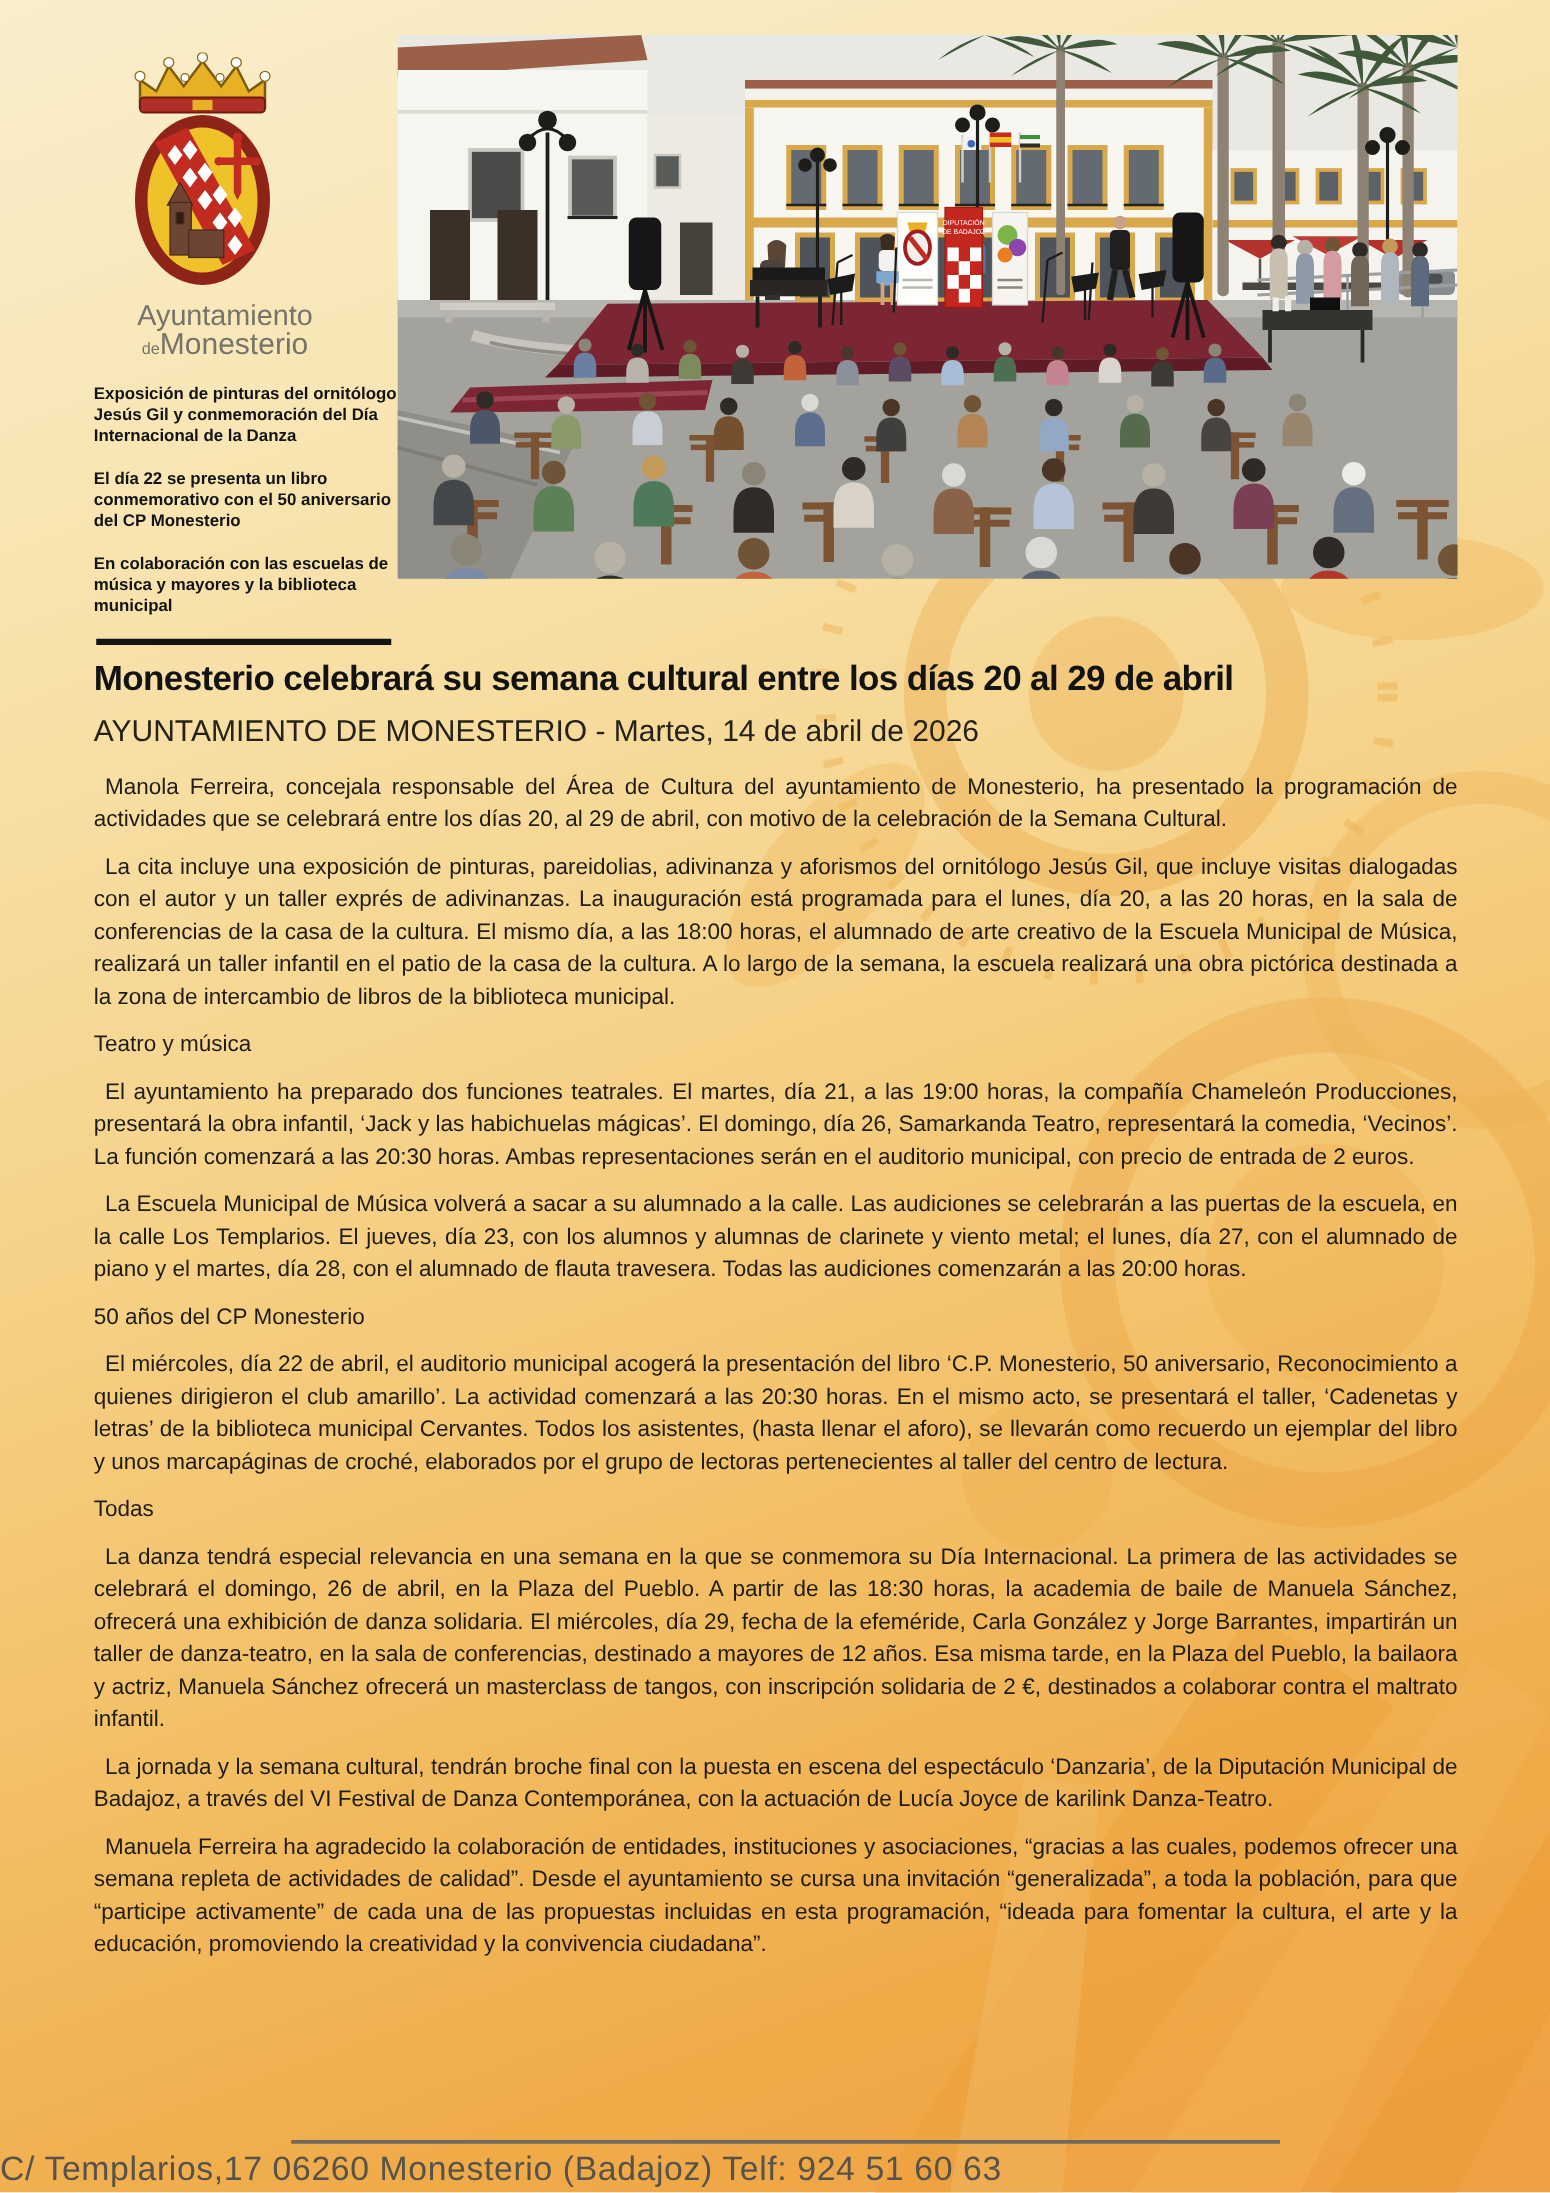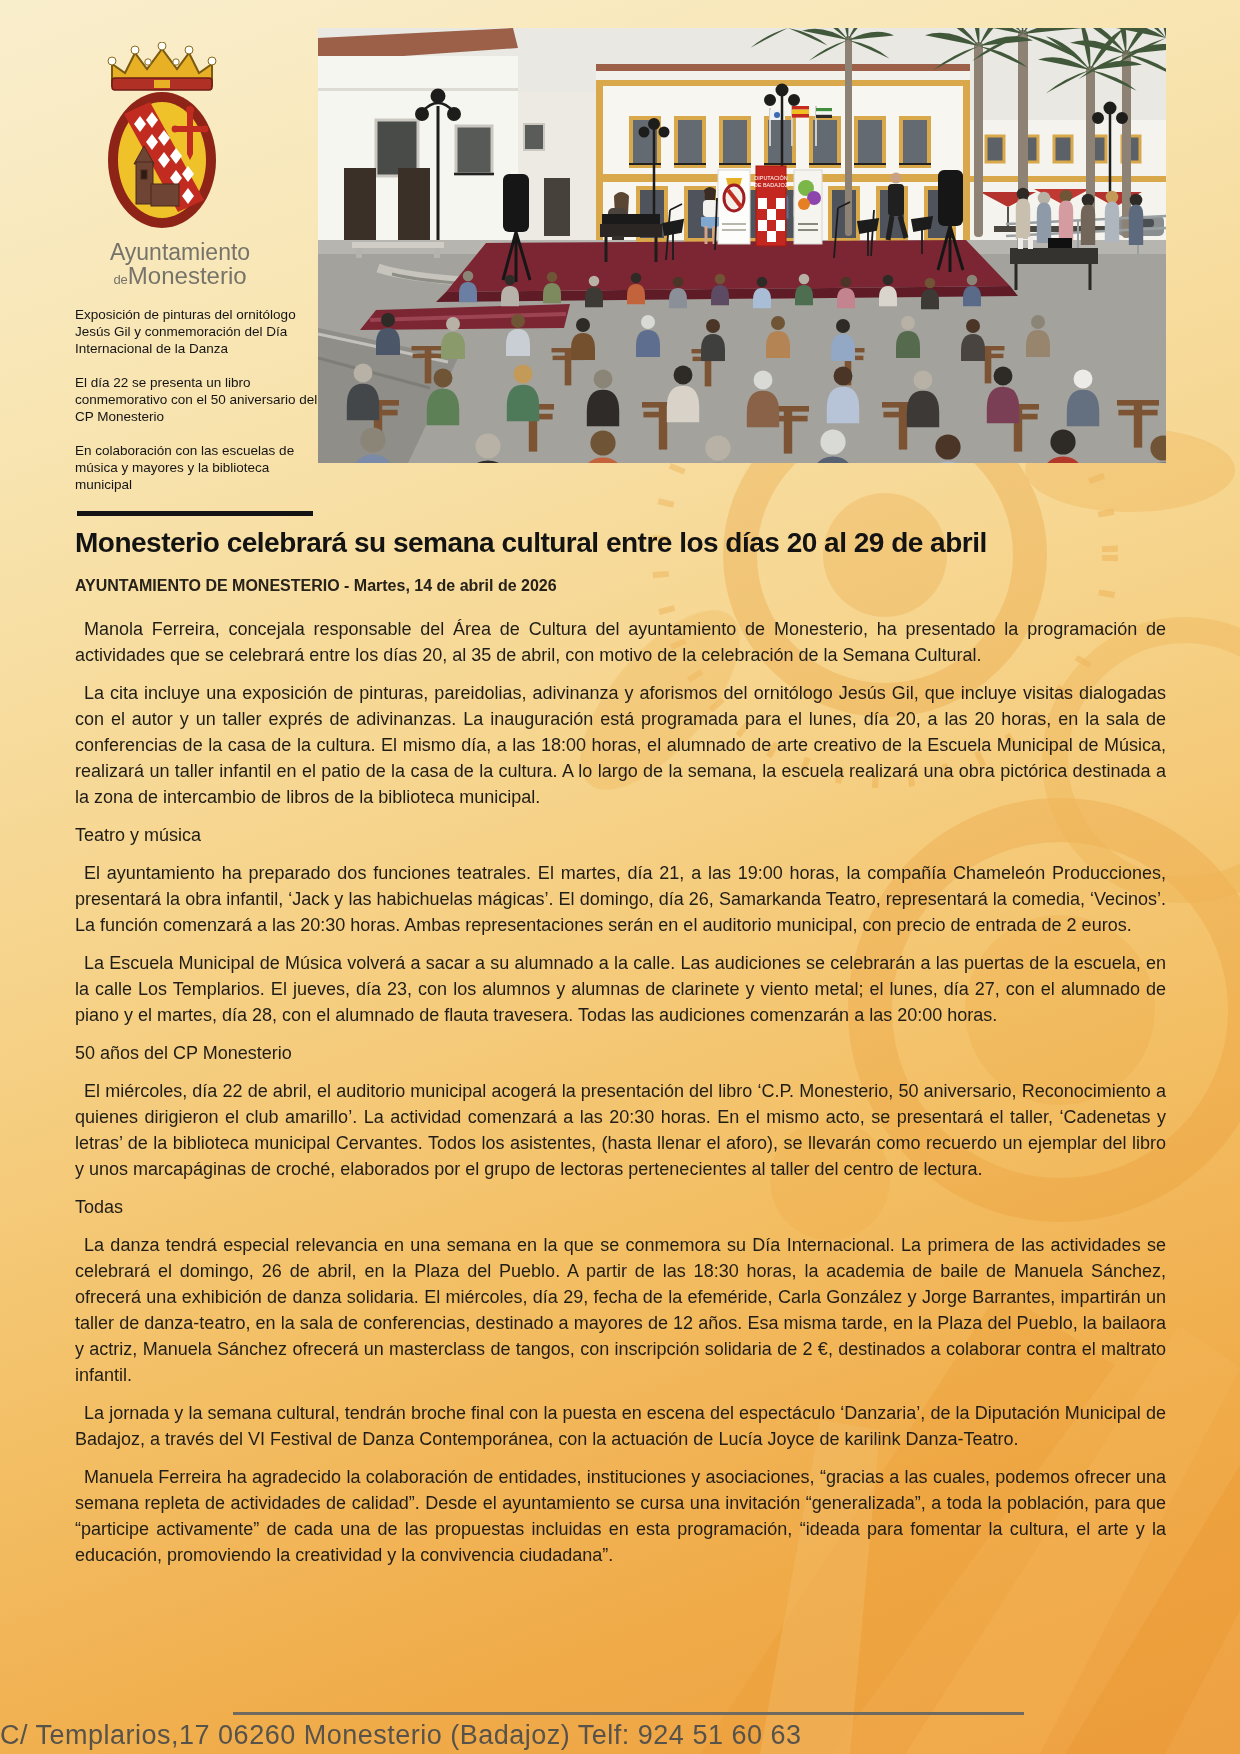--- a/index.html
+++ b/index.html
@@ -18,35 +18,35 @@
   .logo-caption{
     position:absolute;left:70px;top:240px;width:220px;
     text-align:center;color:#76736a;line-height:24px;
   }
   .logo-caption .l1{font-size:23px;}
   .logo-caption .l2s{font-size:13px;}
   .logo-caption .l2{font-size:24px;}
 
   .bullets{position:absolute;left:75px;top:306px;width:252px;}
   .bullet{
-    font-weight:normal;font-size:13.5px;line-height:17px;color:#141414;
+    font-weight:bold;font-size:13.5px;line-height:17px;color:#141414;
     margin-bottom:17px;
   }
 
   .photo{position:absolute;left:318px;top:28px;width:848px;height:435px;}
   .photo svg{display:block;}
 
   .head-rule{position:absolute;left:77px;top:511px;width:236px;height:5px;background:#141414;}
 
   .article{position:absolute;left:75px;top:524px;width:1091px;color:#201d16;}
   .headline{
     font-size:28px;font-weight:bold;line-height:38px;letter-spacing:-0.5px;
     color:#131313;margin:0 0 12px 0;
   }
-  .dateline{font-size:16px;font-weight:bold;color:#262219;margin:0 0 18px 0;line-height:24px;}
+  .dateline{font-size:24px;font-weight:normal;color:#262219;margin:0 0 18px 0;line-height:24px;}
   .p-block{
     font-size:18px;line-height:26px;text-align:justify;text-indent:9px;
     margin:0 0 12px 0;
   }
   .h-block{font-size:18px;line-height:26px;margin:2px 0 12px 0;}
 
   .footer-rule{position:absolute;left:233px;top:1712px;width:791px;height:3px;background:#6e6a60;}
   .footer-text{
     position:absolute;left:0;top:1720px;width:1240px;text-align:left;
     font-size:27px;color:#57534a;letter-spacing:0.5px;
@@ -605,21 +605,21 @@
             </g>
         </g>
       </svg>
     </div>
 
     <div class="head-rule"></div>
 
     <div class="article">
       <h1 class="headline">Monesterio celebrará su semana cultural entre los días 20 al 29 de abril</h1>
       <div class="dateline">AYUNTAMIENTO DE MONESTERIO - Martes, 14 de abril de 2026</div>
-      <p class="p-block">Manola Ferreira, concejala responsable del Área de Cultura del ayuntamiento de Monesterio, ha presentado la programación de actividades que se celebrará entre los días 20, al 35 de abril, con motivo de la celebración de la Semana Cultural.</p>
+      <p class="p-block">Manola Ferreira, concejala responsable del Área de Cultura del ayuntamiento de Monesterio, ha presentado la programación de actividades que se celebrará entre los días 20, al 29 de abril, con motivo de la celebración de la Semana Cultural.</p>
       <p class="p-block">La cita incluye una exposición de pinturas, pareidolias, adivinanza y aforismos del ornitólogo Jesús Gil, que incluye visitas dialogadas con el autor y un taller exprés de adivinanzas. La inauguración está programada para el lunes, día 20, a las 20 horas, en la sala de conferencias de la casa de la cultura. El mismo día, a las 18:00 horas, el alumnado de arte creativo de la Escuela Municipal de Música, realizará un taller infantil en el patio de la casa de la cultura. A lo largo de la semana, la escuela realizará una obra pictórica destinada a la zona de intercambio de libros de la biblioteca municipal.</p>
       <div class="h-block">Teatro y música</div>
       <p class="p-block">El ayuntamiento ha preparado dos funciones teatrales. El martes, día 21, a las 19:00 horas, la compañía Chameleón Producciones, presentará la obra infantil, ‘Jack y las habichuelas mágicas’. El domingo, día 26, Samarkanda Teatro, representará la comedia, ‘Vecinos’. La función comenzará a las 20:30 horas. Ambas representaciones serán en el auditorio municipal, con precio de entrada de 2 euros.</p>
       <p class="p-block">La Escuela Municipal de Música volverá a sacar a su alumnado a la calle. Las audiciones se celebrarán a las puertas de la escuela, en la calle Los Templarios. El jueves, día 23, con los alumnos y alumnas de clarinete y viento metal; el lunes, día 27, con el alumnado de piano y el martes, día 28, con el alumnado de flauta travesera. Todas las audiciones comenzarán a las 20:00 horas.</p>
       <div class="h-block">50 años del CP Monesterio</div>
       <p class="p-block">El miércoles, día 22 de abril, el auditorio municipal acogerá la presentación del libro ‘C.P. Monesterio, 50 aniversario, Reconocimiento a quienes dirigieron el club amarillo’. La actividad comenzará a las 20:30 horas. En el mismo acto, se presentará el taller, ‘Cadenetas y letras’ de la biblioteca municipal Cervantes. Todos los asistentes, (hasta llenar el aforo), se llevarán como recuerdo un ejemplar del libro y unos marcapáginas de croché, elaborados por el grupo de lectoras pertenecientes al taller del centro de lectura.</p>
       <div class="h-block">Todas</div>
       <p class="p-block">La danza tendrá especial relevancia en una semana en la que se conmemora su Día Internacional. La primera de las actividades se celebrará el domingo, 26 de abril, en la Plaza del Pueblo. A partir de las 18:30 horas, la academia de baile de Manuela Sánchez, ofrecerá una exhibición de danza solidaria. El miércoles, día 29, fecha de la efeméride, Carla González y Jorge Barrantes, impartirán un taller de danza-teatro, en la sala de conferencias, destinado a mayores de 12 años. Esa misma tarde, en la Plaza del Pueblo, la bailaora y actriz, Manuela Sánchez ofrecerá un masterclass de tangos, con inscripción solidaria de 2 €, destinados a colaborar contra el maltrato infantil.</p>
       <p class="p-block">La jornada y la semana cultural, tendrán broche final con la puesta en escena del espectáculo ‘Danzaria’, de la Diputación Municipal de Badajoz, a través del VI Festival de Danza Contemporánea, con la actuación de Lucía Joyce de karilink Danza-Teatro.</p>
       <p class="p-block">Manuela Ferreira ha agradecido la colaboración de entidades, instituciones y asociaciones, “gracias a las cuales, podemos ofrecer una semana repleta de actividades de calidad”. Desde el ayuntamiento se cursa una invitación “generalizada”, a toda la población, para que “participe activamente” de cada una de las propuestas incluidas en esta programación, “ideada para fomentar la cultura, el arte y la educación, promoviendo la creatividad y la convivencia ciudadana”.</p>

